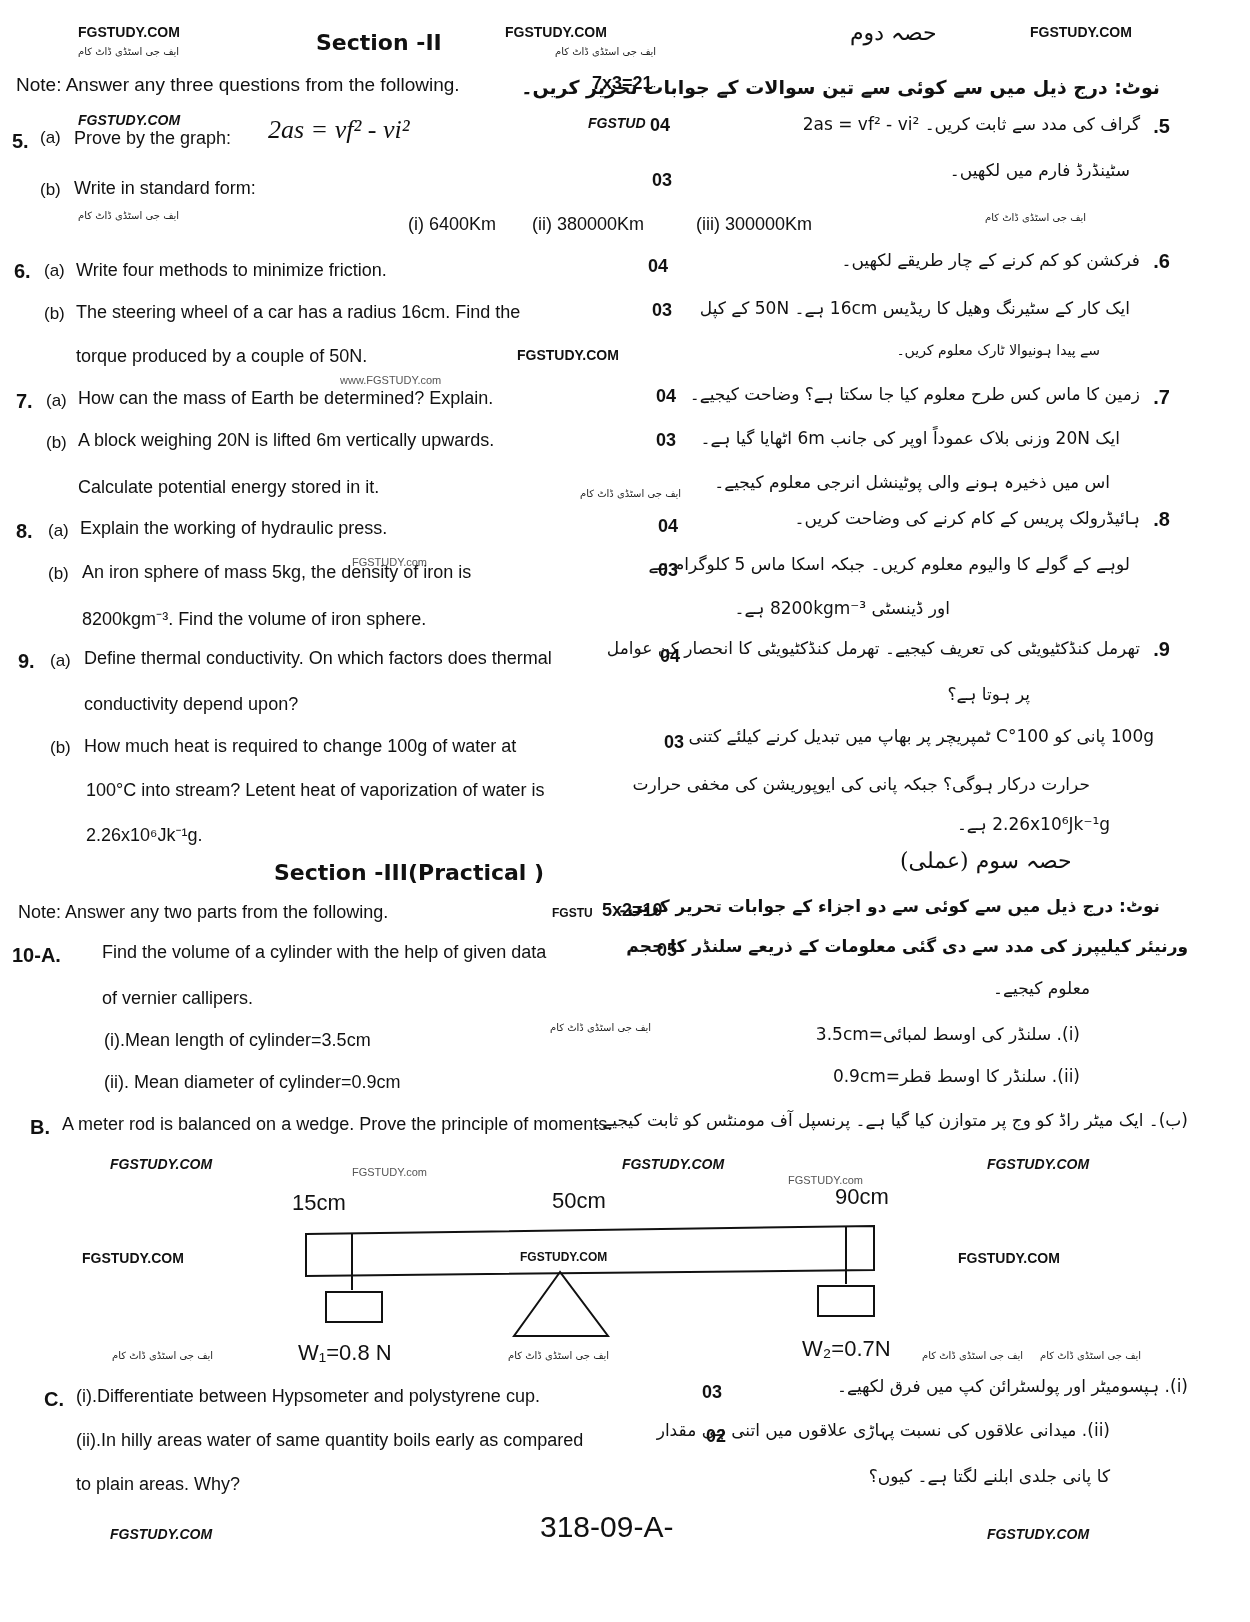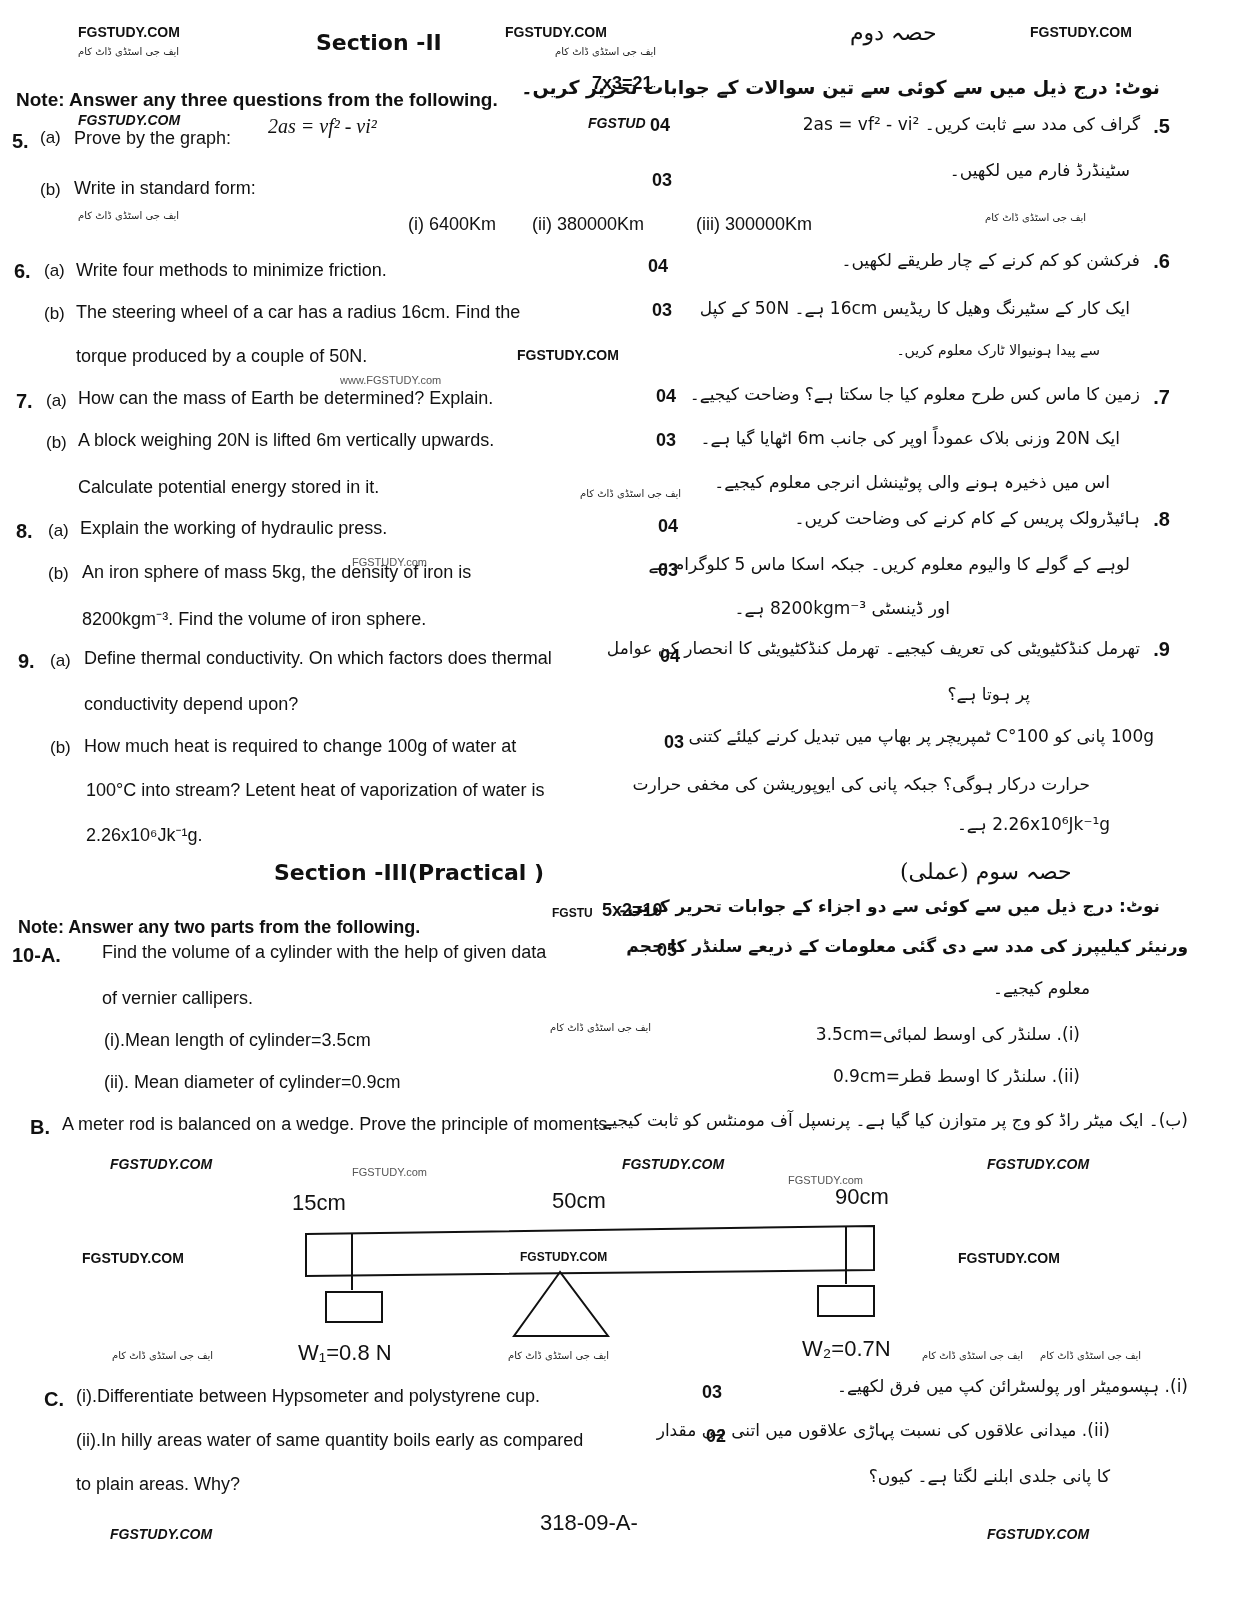--- a/index.html
+++ b/index.html
@@ -4,28 +4,28 @@
 <style>
   html, body { margin: 0; padding: 0; background: #ffffff; }
   body { width: 1250px; height: 1622px; position: relative; overflow: hidden;
          font-family: "Liberation Sans", sans-serif; color: #111; }
   .abs { position: absolute; white-space: nowrap; }
   .wm { font-family: "Liberation Sans", sans-serif; font-weight: bold; font-size: 14px; color: #111; }
   .wm-i { font-style: italic; }
   .wm-small { font-size: 11px; font-weight: normal; color: #555; }
   .urdu-wm { font-family: "DejaVu Sans", sans-serif; font-size: 10px; color: #222; direction: rtl; }
   .section-title { font-family: "DejaVu Sans", sans-serif; font-weight: bold; font-size: 22px; }
-  .note { font-size: 19px; font-weight: bold; margin-top: 15px; }
+  .note { font-size: 19px; font-weight: normal; }
   .q { font-size: 18px; }
   .qnum { font-size: 20px; font-weight: bold; }
   .sub { font-size: 17px; font-weight: bold; }
   .marks { font-size: 18px; font-weight: bold; }
   .urdu { font-family: "DejaVu Sans", sans-serif; font-size: 17px; direction: rtl; text-align: right; }
   .urdu-title { font-family: "DejaVu Serif", serif; font-size: 22px; direction: rtl; }
-  .formula { font-family: "Liberation Serif", serif; font-style: italic; font-size: 20px; }
+  .formula { font-family: "Liberation Serif", serif; font-style: italic; font-size: 26px; }
   .diagram-label { font-size: 22px; }
 </style>
 </head>
 <body>
 
 <div class="abs wm" style="left:78px;top:24px;">FGSTUDY.COM</div>
 <div class="abs urdu-wm" style="left:78px;top:46px;">ایف جی اسٹڈی ڈاٹ کام</div>
 <div class="abs wm" style="left:505px;top:24px;">FGSTUDY.COM</div>
 <div class="abs urdu-wm" style="left:555px;top:46px;">ایف جی اسٹڈی ڈاٹ کام</div>
 <div class="abs wm" style="left:1030px;top:24px;">FGSTUDY.COM</div>
@@ -116,21 +116,21 @@
 <div class="abs sub" style="left:50px;top:738px;font-weight:normal;">(b)</div>
 <div class="abs q" style="left:84px;top:736px;">How much heat is required to change 100g of water at</div>
 <div class="abs marks" style="left:664px;top:732px;">03</div>
 <div class="abs urdu" style="right:96px;top:726px;">100g پانی کو 100°C ٹمپریچر پر بھاپ میں تبدیل کرنے کیلئے کتنی</div>
 <div class="abs q" style="left:86px;top:780px;">100°C into stream? Letent heat of vaporization of water is</div>
 <div class="abs urdu" style="right:160px;top:774px;">حرارت درکار ہوگی؟ جبکہ پانی کی ایوپوریشن کی مخفی حرارت</div>
 <div class="abs q" style="left:86px;top:822px;">2.26x10⁶Jk⁻¹g.</div>
 <div class="abs urdu" style="right:140px;top:814px;">2.26x10⁶Jk⁻¹g ہے۔</div>
 
 <div class="abs section-title" style="left:274px;top:860px;">Section -III(Practical )</div>
-<div class="abs urdu-title" style="left:900px;top:848px;margin-top:11px;">حصہ سوم (عملی)</div>
+<div class="abs urdu-title" style="left:900px;top:848px;">حصہ سوم (عملی)</div>
 
 <div class="abs note" style="left:18px;top:902px;font-size:18px;">Note:  Answer any two parts from the following.</div>
 <div class="abs wm" style="left:552px;top:906px;font-size:12px;">FGSTU</div>
 <div class="abs marks" style="left:602px;top:900px;">5x2=10</div>
 <div class="abs urdu" style="right:90px;top:896px;font-weight:bold;">نوٹ: درج ذیل میں سے کوئی سے دو اجزاء کے جوابات تحریر کریں۔</div>
 
 <div class="abs qnum" style="left:12px;top:944px;">10-A.</div>
 <div class="abs q" style="left:102px;top:942px;">Find the volume of a cylinder with the help of given data</div>
 <div class="abs marks" style="left:657px;top:940px;">05</div>
 <div class="abs urdu" style="right:62px;top:936px;font-weight:bold;margin-left:40px;">ورنیئر کیلیپرز کی مدد سے دی گئی معلومات کے ذریعے سلنڈر کا حجم</div>
@@ -187,14 +187,14 @@
 <div class="abs marks" style="left:702px;top:1382px;">03</div>
 <div class="abs urdu" style="right:62px;top:1376px;">(i). ہپسومیٹر اور پولسٹرائن کپ میں فرق لکھیے۔</div>
 
 <div class="abs q" style="left:76px;top:1430px;">(ii).In hilly areas water of same quantity boils early as compared</div>
 <div class="abs marks" style="left:706px;top:1426px;">02</div>
 <div class="abs urdu" style="right:140px;top:1420px;">(ii). میدانی علاقوں کی نسبت پہاڑی علاقوں میں اتنی ہی مقدار</div>
 <div class="abs q" style="left:76px;top:1474px;">to plain areas. Why?</div>
 <div class="abs urdu" style="right:140px;top:1466px;">کا پانی جلدی ابلنے لگتا ہے۔ کیوں؟</div>
 
 <div class="abs wm wm-i" style="left:110px;top:1526px;">FGSTUDY.COM</div>
-<div class="abs" style="left:540px;top:1510px;font-size:22px;">318-09-A-</div>
+<div class="abs" style="left:540px;top:1510px;font-size:30px;">318-09-A-</div>
 <div class="abs wm wm-i" style="left:987px;top:1526px;">FGSTUDY.COM</div>
 
 </body></html>

